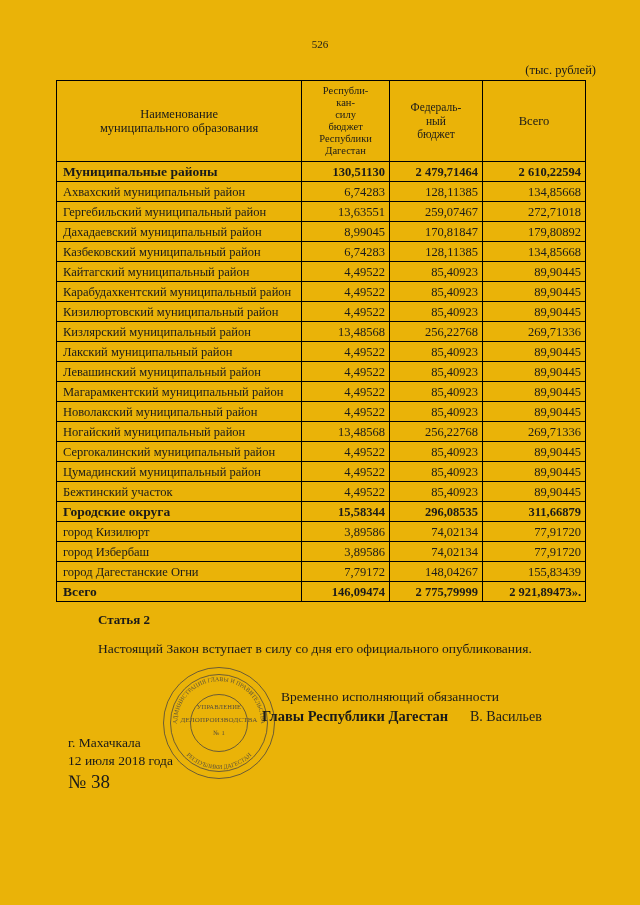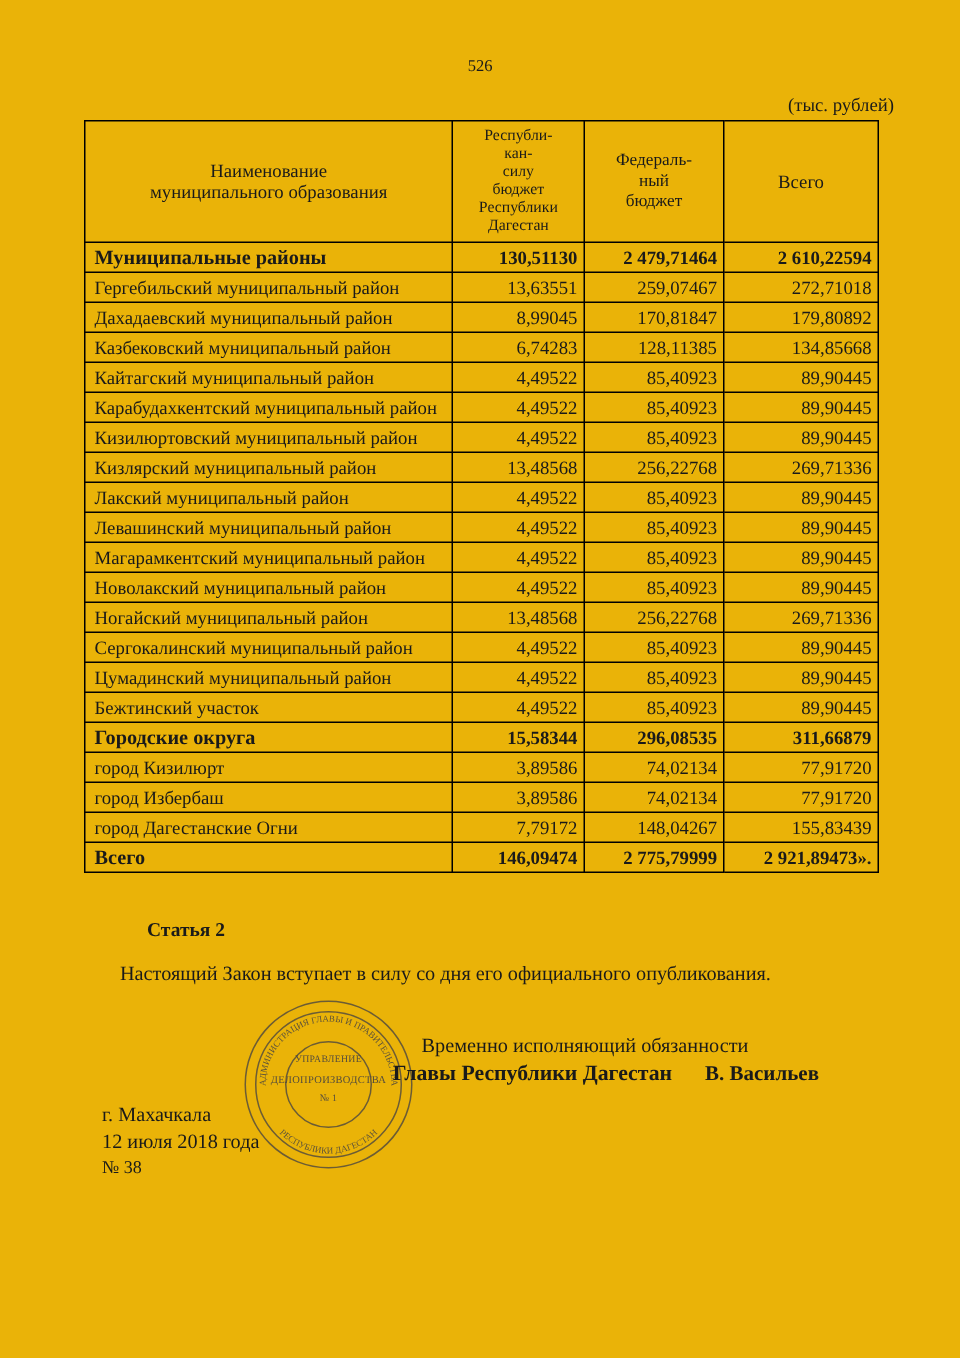--- a/index.html
+++ b/index.html
@@ -71,21 +71,21 @@
 
   .article {
     position: absolute;
     left: 98px;
     top: 612px;
     font-size: 13px;
     font-weight: bold;
   }
   .article-text {
     position: absolute;
-    left: 80px;
+    left: 98px;
     top: 641px;
     width: 500px;
     font-size: 13.5px;
   }
   .sign-title {
     position: absolute;
     top: 689px;
     left: 190px;
     width: 400px;
     text-align: center;
@@ -98,25 +98,25 @@
     width: 330px;
     text-align: center;
     font-size: 14.5px;
     font-weight: bold;
   }
   .sign-name {
     position: absolute;
     top: 709px;
     left: 470px;
     font-size: 14px;
-    font-weight: bold;
+    font-weight: normal;
   }
   .city   { position: absolute; top: 735px; left: 68px; font-size: 13.5px; }
   .date   { position: absolute; top: 753px; left: 68px; font-size: 13.5px; }
-  .number { position: absolute; top: 771px; left: 68px; font-size: 12px; }
+  .number { position: absolute; top: 771px; left: 68px; font-size: 19px; }
 
   
   .stamp {
     position: absolute;
     top: 667px;
     left: 163px;
     width: 112px;
     height: 112px;
     pointer-events: none;
   }
@@ -180,20 +180,26 @@
       </tr>
     </thead>
     <tbody id="table-body">
         <tr class="bold">
           <td class="name">Муниципальные районы</td>
           <td class="num">130,51130</td>
           <td class="num">2 479,71464</td>
           <td class="num">2 610,22594</td>
         </tr>
         <tr>
+          <td class="name">Ахвахский муниципальный район</td>
+          <td class="num">6,74283</td>
+          <td class="num">128,11385</td>
+          <td class="num">134,85668</td>
+        </tr>
+        <tr>
           <td class="name">Гергебильский муниципальный район</td>
           <td class="num">13,63551</td>
           <td class="num">259,07467</td>
           <td class="num">272,71018</td>
         </tr>
         <tr>
           <td class="name">Дахадаевский муниципальный район</td>
           <td class="num">8,99045</td>
           <td class="num">170,81847</td>
           <td class="num">179,80892</td>

